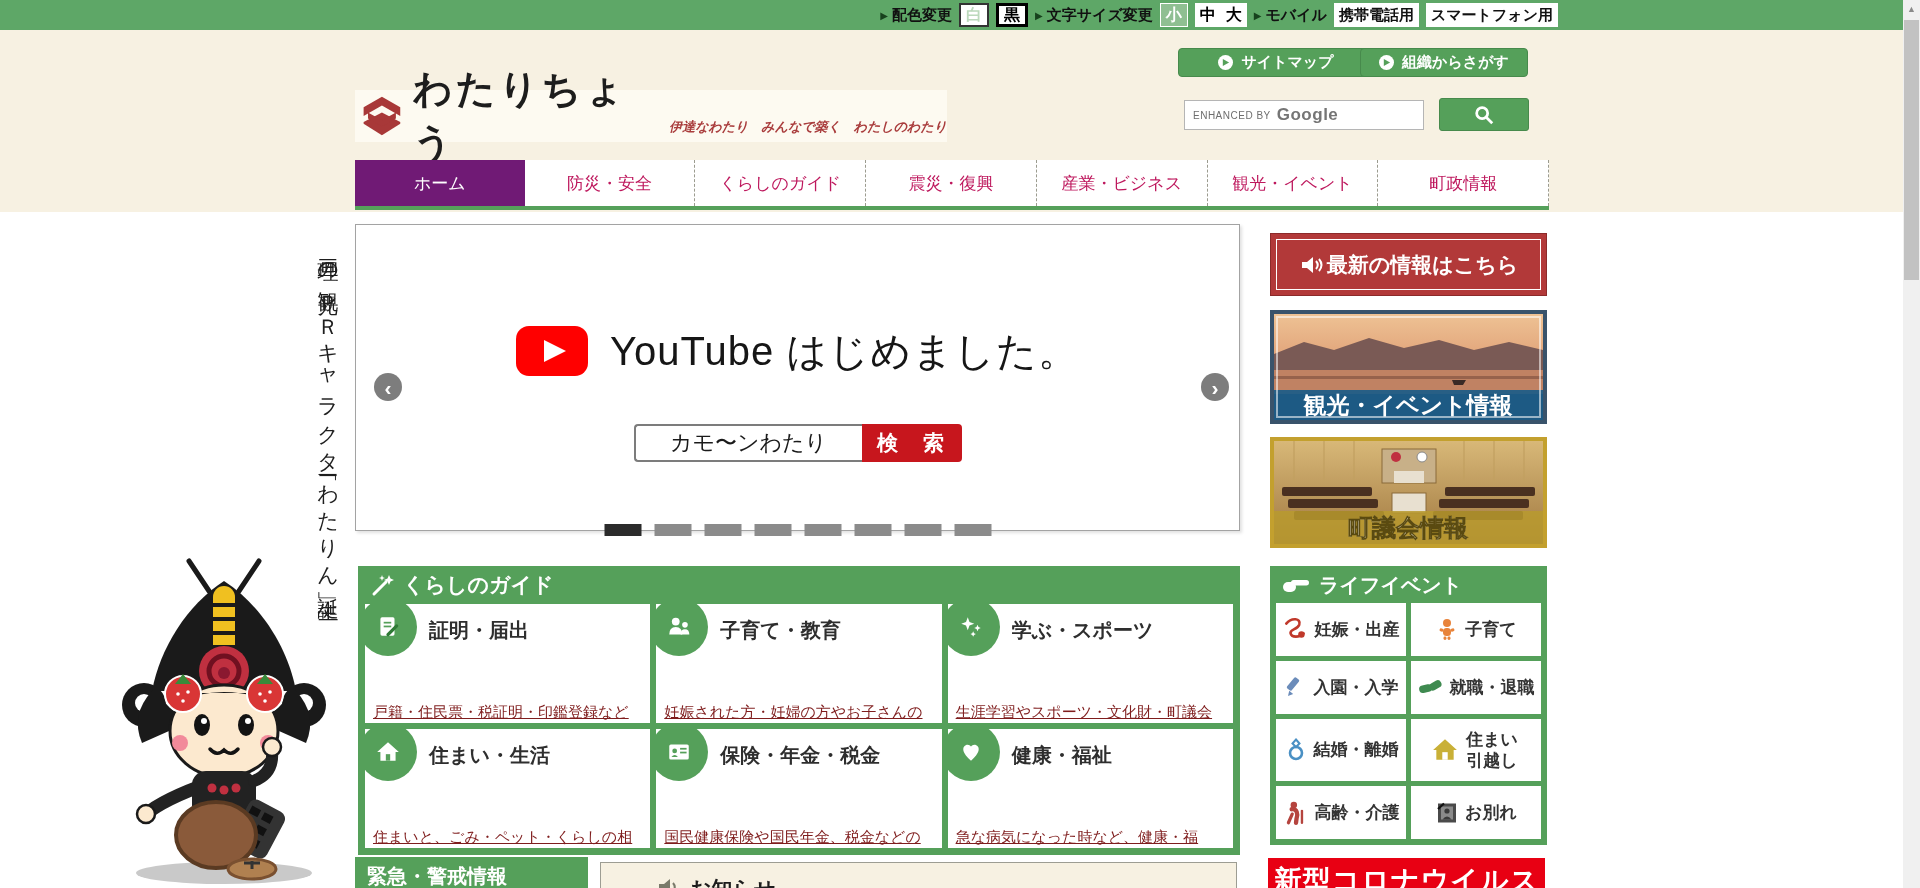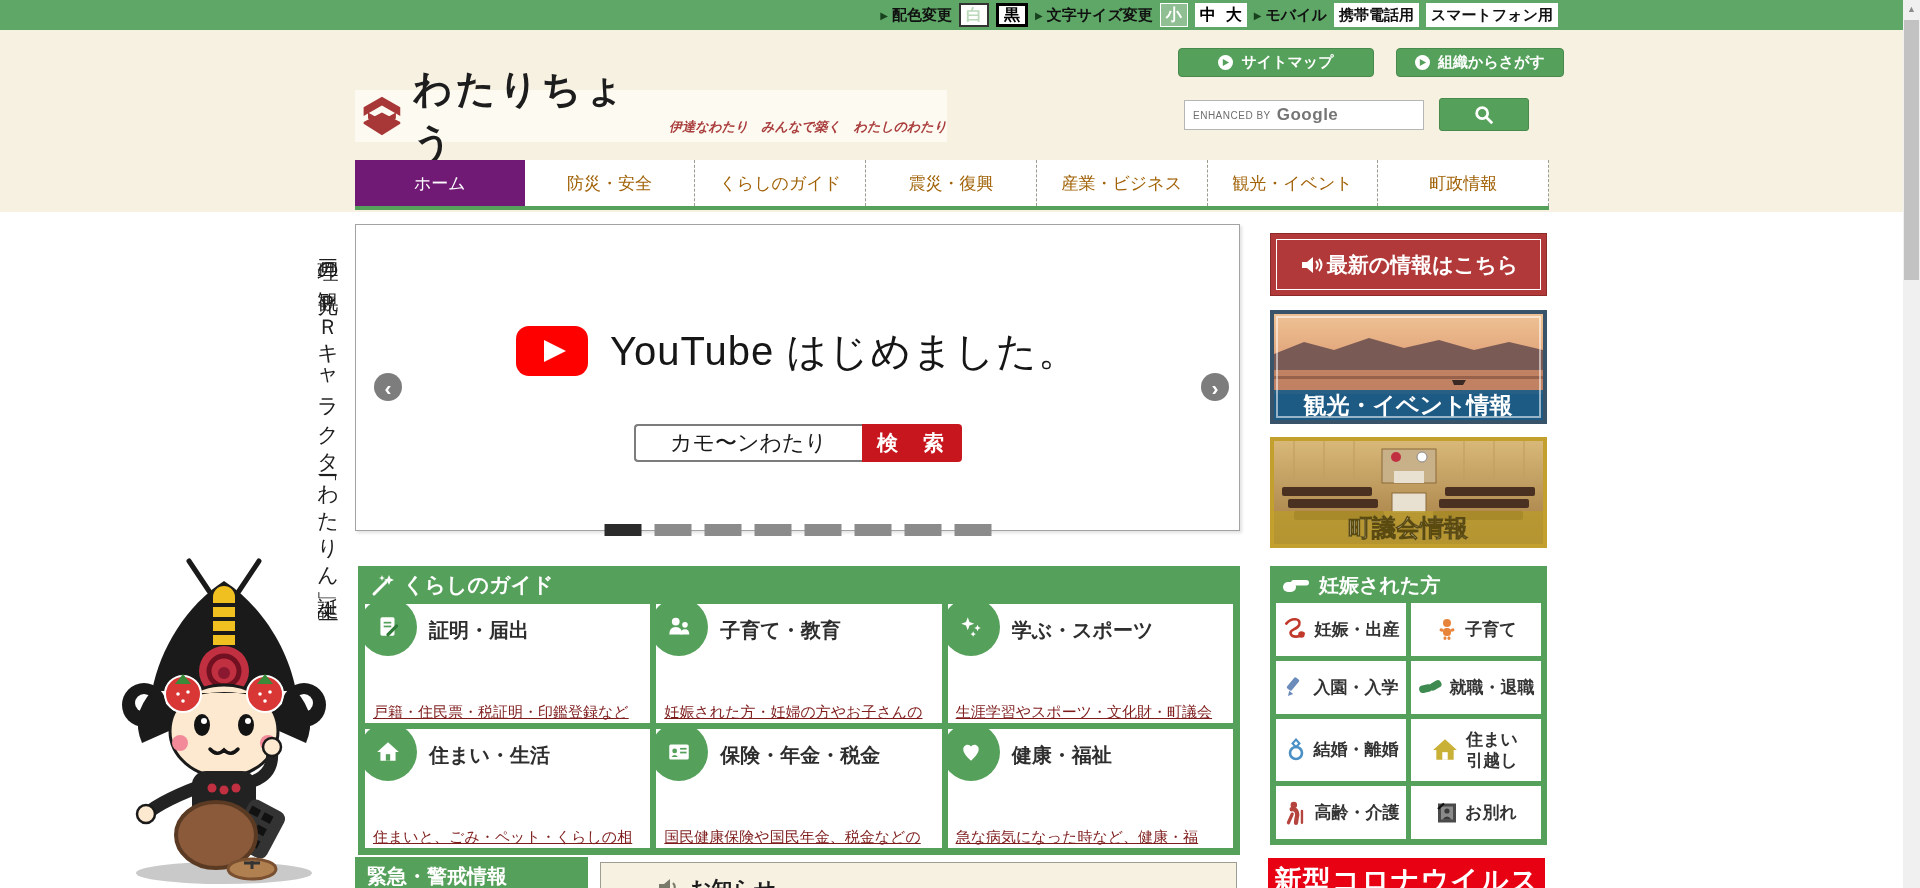--- a/index.html
+++ b/index.html
@@ -26,32 +26,32 @@
   .logo-strip { left:355px; top:90px; width:592px; height:52px; background:#fdfaf1;
                 display:flex; align-items:center; padding-left:6px; cursor:pointer; }
   .site-title { font-size:39px; font-weight:bold; color:#1d1d1d; letter-spacing:3px; margin-left:10px; }
   .tagline { font-size:13px; font-weight:bold; color:#a93c3c; margin-left:22px; align-self:flex-end; padding-bottom:6px; white-space:nowrap;font-style:italic; }
 
   .hdr-btn { height:29px; background:#55a05a; border-radius:4px; color:#fff; font-size:15px; font-weight:bold;
              display:flex; align-items:center; justify-content:center; gap:8px; cursor:pointer; border:1px solid #478a4c; }
   .hdr-btn .cir { width:15px; height:15px; border-radius:50%; background:#fff; display:inline-flex; align-items:center; justify-content:center; }
   .hdr-btn .cir svg { display:block; }
   .btn-sitemap { left:1178px; top:48px; width:196px; }
-  .btn-org { left:1360px; top:48px; width:168px;margin-left:36px; }
+  .btn-org { left:1360px; top:48px; width:168px; }
 
   .search-box { left:1184px; top:100px; width:240px; height:30px; background:#fff; border:1px solid #b5b5b5;
                 display:flex; align-items:center; padding-left:8px; gap:6px; cursor:text; }
   .search-enh { font-size:10px; color:#6e6e6e; letter-spacing:.5px; }
   .search-google { font-size:17px; color:#757575; font-weight:bold; letter-spacing:.5px; }
   .search-btn { left:1439px; top:98px; width:90px; height:33px; background:#55a05a; border:1px solid #478a4c;
                 border-radius:3px; display:flex; align-items:center; justify-content:center; cursor:pointer; }
 
   
   .nav { left:355px; top:160px; width:1194px; height:50px; display:flex; background:#fff; border-bottom:4px solid #55a05a; }
-  .nav-item { flex:1; display:flex; align-items:center; justify-content:center; font-size:17px; color:#a16207;
+  .nav-item { flex:1; display:flex; align-items:center; justify-content:center; font-size:17px; color:#be185d;
               border-right:1px dashed #9b9b8f; cursor:pointer; }
   .nav-item.active { background:#701a75; color:#fff; border-right:none; }
 
   
   .vert-caption { left:278px; top:242px; width:66px; height:386px; writing-mode:vertical-rl; text-orientation:upright;
                   font-size:21px; color:#1e1e1e; letter-spacing:3px; line-height:1.5; }
 
   
   .carousel { left:355px; top:224px; width:885px; height:307px; background:#fff; border:1px solid #a3a3a3;
               box-shadow:2px 2px 3px rgba(0,0,0,.12); }
@@ -445,21 +445,21 @@
 
     </div>
   </div>
 
   <div class="abs life">
     <div class="panel-head" style="font-size:20px;">
       <svg width="28" height="20" viewBox="0 0 28 20">
         <rect x="1" y="7" width="13" height="10" rx="5" fill="#fff"></rect>
         <rect x="9" y="5" width="18" height="5.5" rx="2.7" fill="#fff"></rect>
       </svg>
-      <span>妊娠された方</span>
+      <span>ライフイベント</span>
     </div>
     <div class="life-grid">
 
       <div class="lbtn">
         <svg width="26" height="26" viewBox="0 0 24 24">
           <path d="M3,7 C8,1 17,2 15,8 C13,13 6,12 7,16 C8,20 15,20 19,16" stroke="#c0392b" stroke-width="2.4" fill="none" stroke-linecap="round"></path>
           <circle cx="17" cy="17" r="3" fill="#c0392b"></circle>
         </svg>
         <span class="llabel">妊娠・出産</span>
       </div>

